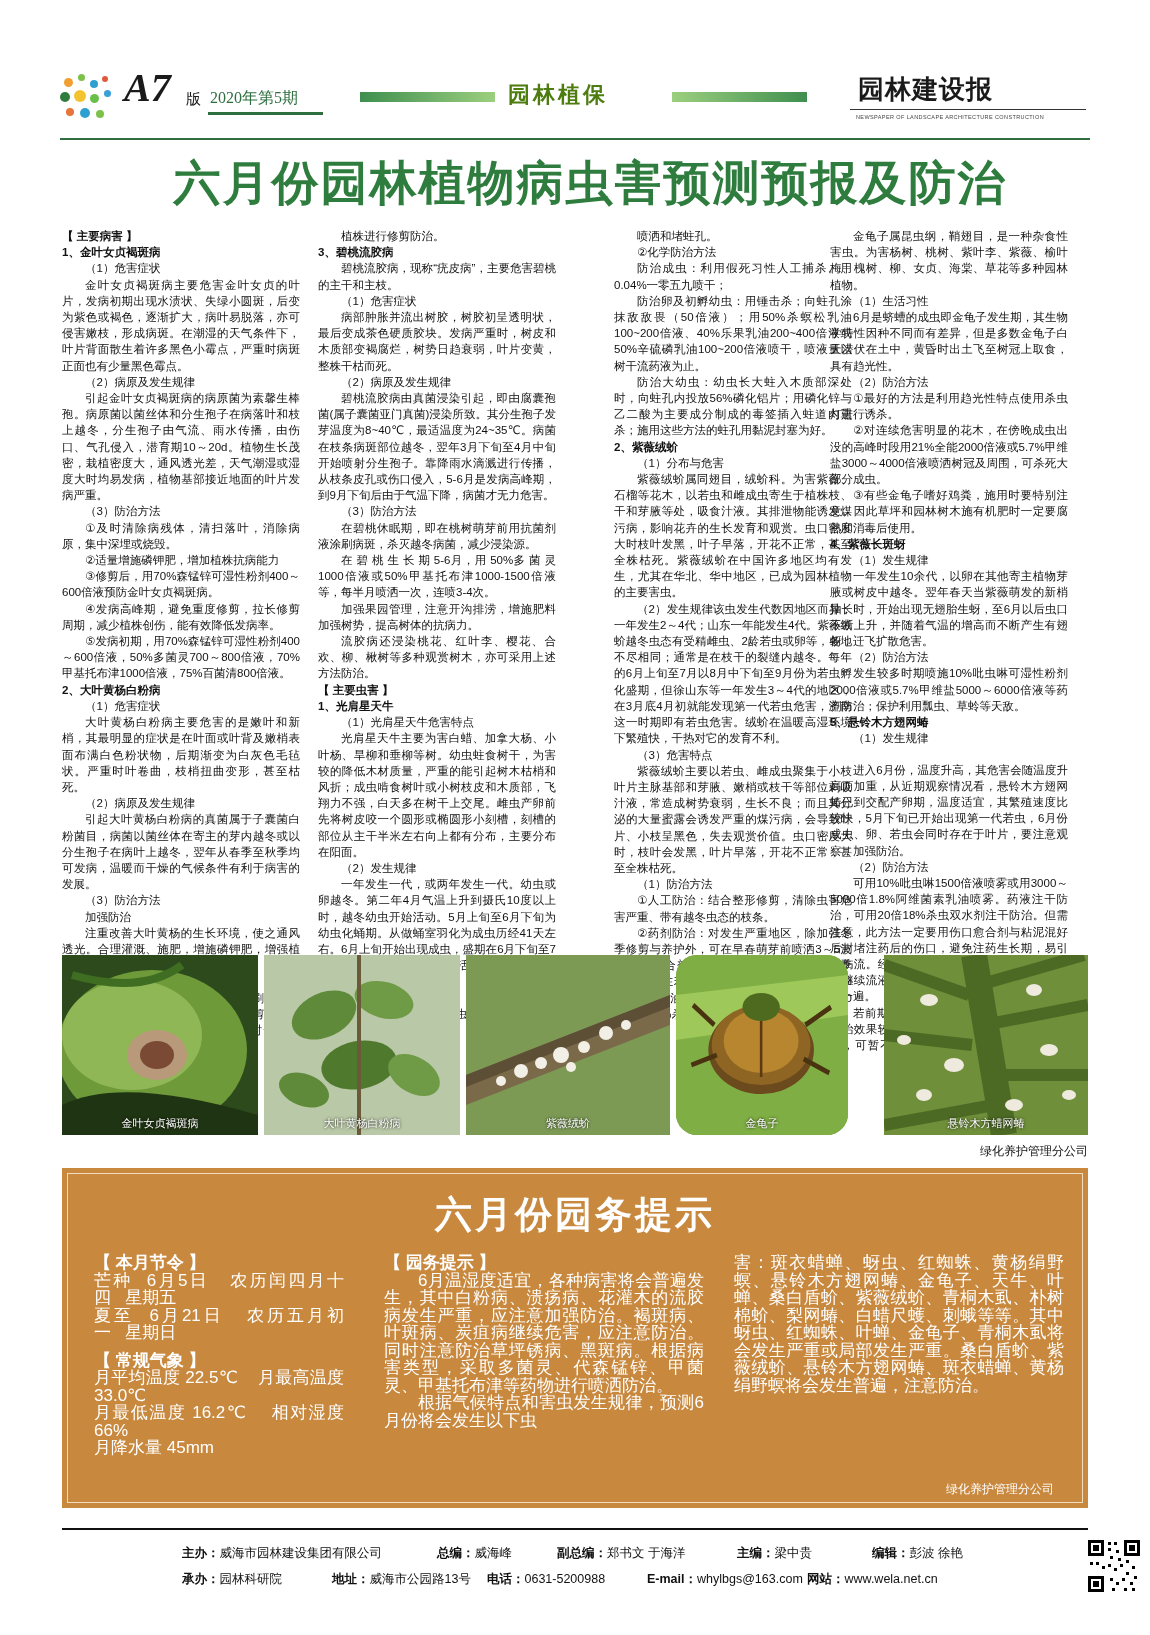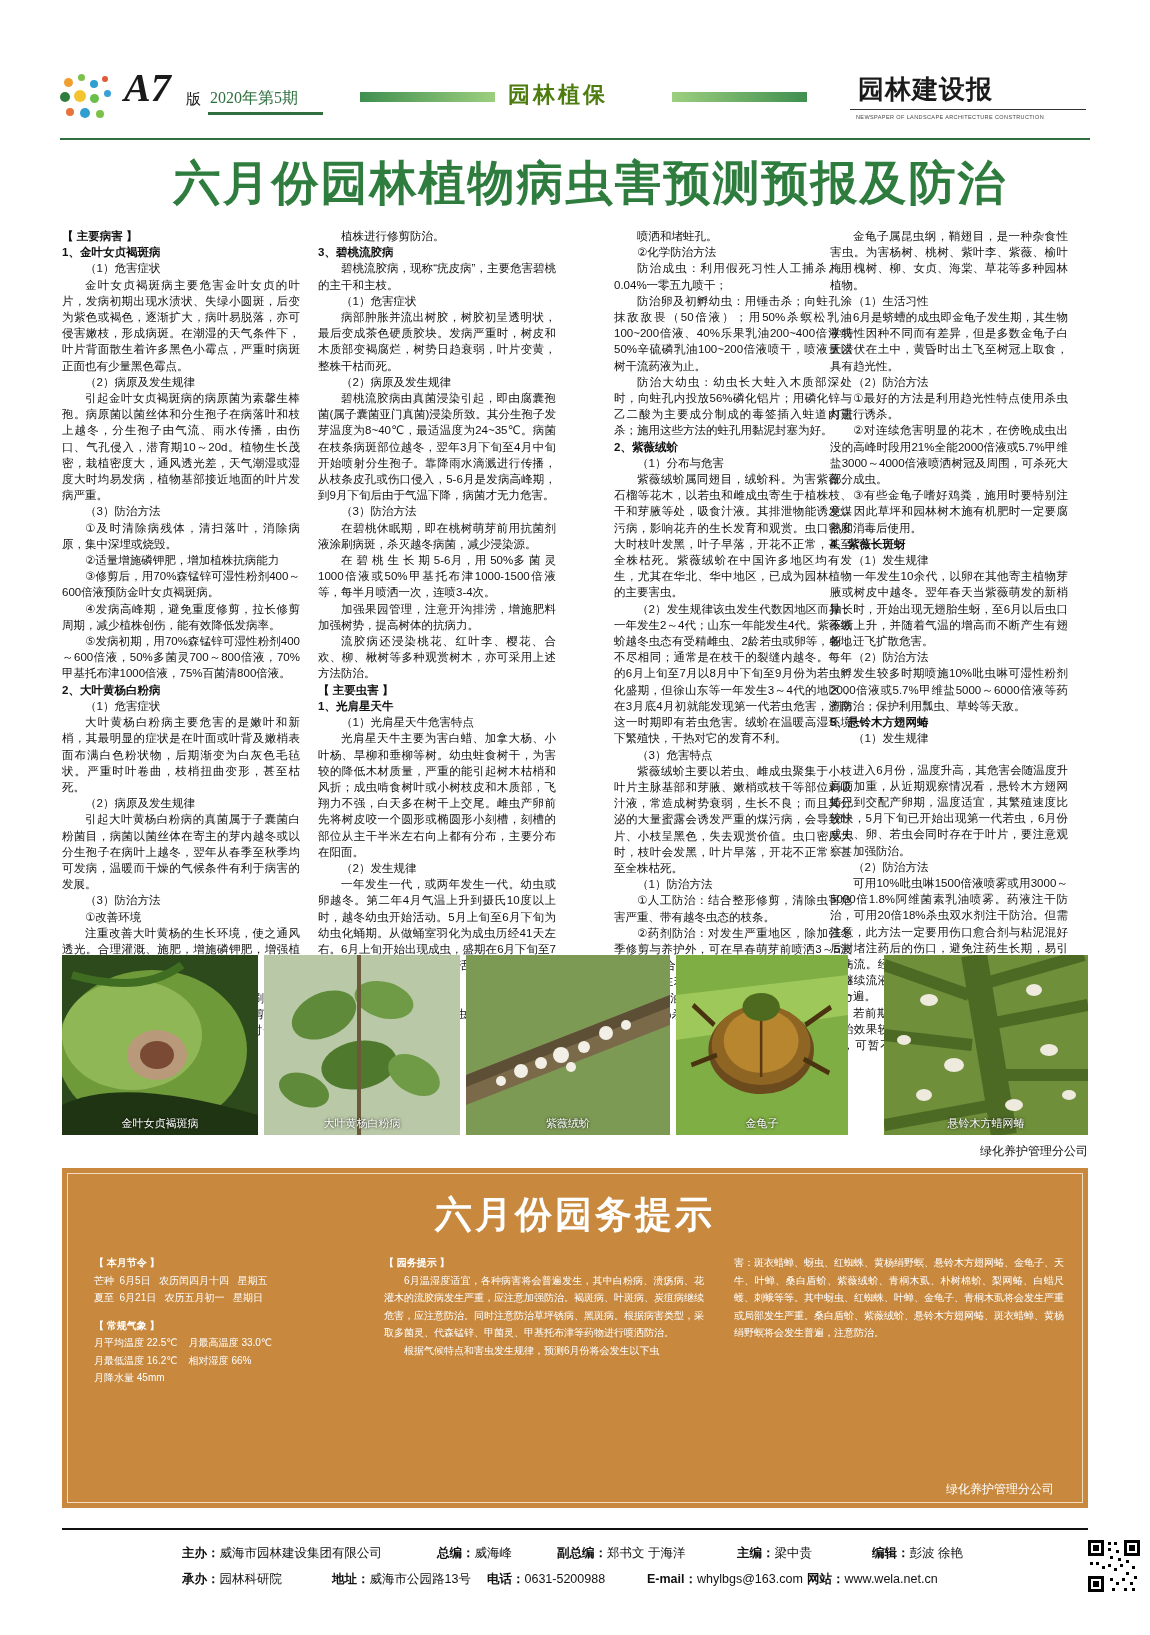--- a/index.html
+++ b/index.html
@@ -37,31 +37,31 @@
   .c2{left:512px;margin-left:40px;}
   .c3{left:768px;}
 
   
   .photos{position:absolute;left:62px;top:955px;width:1026px;height:180px;}
   .photo{position:absolute;top:0;height:180px;overflow:hidden;}
   .cap{position:absolute;bottom:4px;left:0;width:100%;text-align:center;color:#fff;font-size:11px;text-shadow:0 0 3px #000;}
   .p0{left:0;width:196px;}
   .p1{left:202px;width:196px;}
   .p2{left:404px;width:204px;}
-  .p3{left:614px;width:172px;}
+  .p3{left:614px;width:172px;border-radius:21px;}
   .p4{left:822px;width:204px;}
   .ph{width:100%;height:100%;}
   .credit1{position:absolute;right:62px;top:1143px;font-size:12px;color:#111;}
 
   
   .tipbox{position:absolute;left:62px;top:1168px;width:1026px;height:340px;background:#c8893f;}
   .tipbox .inner{position:absolute;left:5px;top:5px;right:5px;bottom:5px;border:1px solid #f2dcc0;}
   .tiptitle{position:absolute;left:0;top:22px;width:100%;text-align:center;font-size:37px;font-weight:bold;color:#ffffff;letter-spacing:3px;}
   .tipcols{position:absolute;left:22px;top:86px;right:22px;height:230px;}
-  .tcol{position:absolute;top:0;font-size:10px;line-height:17.5px;color:#fff;text-align:justify;}
+  .tcol{position:absolute;top:0;font-size:17px;line-height:17.5px;color:#fff;text-align:justify;}
   .t0{left:10px;width:250px;}
   .t1{left:300px;width:320px;}
   .t2{left:650px;width:330px;}
   .tcol .hd{font-weight:bold;}
   .credit2{position:absolute;right:34px;bottom:10px;font-size:12px;color:#fff;}
 
   
   .foot-rule{position:absolute;left:62px;top:1528px;width:1026px;height:2px;background:#111;}
   .footer{position:absolute;left:62px;top:1540px;width:1026px;font-size:12.5px;color:#111;}
   .frow{position:relative;height:26px;line-height:26px;}
@@ -119,21 +119,21 @@
         <p style="text-indent: 2em;">②适量增施磷钾肥，增加植株抗病能力</p>
         <p style="text-indent: 2em;">③修剪后，用70%森锰锌可湿性粉剂400～600倍液预防金叶女贞褐斑病。</p>
         <p style="text-indent: 2em;">④发病高峰期，避免重度修剪，拉长修剪周期，减少植株创伤，能有效降低发病率。</p>
         <p style="text-indent: 2em;">⑤发病初期，用70%森锰锌可湿性粉剂400～600倍液，50%多菌灵700～800倍液，70%甲基托布津1000倍液，75%百菌清800倍液。</p>
         <p class="h" style="text-indent: 0px;">2、大叶黄杨白粉病</p>
         <p style="text-indent: 2em;">（1）危害症状</p>
         <p style="text-indent: 2em;">大叶黄杨白粉病主要危害的是嫩叶和新梢，其最明显的症状是在叶面或叶背及嫩梢表面布满白色粉状物，后期渐变为白灰色毛毡状。严重时叶卷曲，枝梢扭曲变形，甚至枯死。</p>
         <p style="text-indent: 2em;">（2）病原及发生规律</p>
         <p style="text-indent: 2em;">引起大叶黄杨白粉病的真菌属于子囊菌白粉菌目，病菌以菌丝体在寄主的芽内越冬或以分生孢子在病叶上越冬，翌年从春季至秋季均可发病，温暖而干燥的气候条件有利于病害的发展。</p>
         <p style="text-indent: 2em;">（3）防治方法</p>
-        <p style="text-indent: 2em;">①改善环境</p>
+        <p style="text-indent: 2em;">加强防治</p>
         <p style="text-indent: 2em;">注重改善大叶黄杨的生长环境，使之通风透光。合理灌溉、施肥，增施磷钾肥，增强植株长势，苗木生长季节。</p>
         <p style="text-indent: 2em;">②人工防治</p>
         <p style="text-indent: 2em;">清除植株上白色粉状物。可先用刷子对其刷扫，再用清水加适量洗衣粉冲洗。剪除感病较重的病叶、病梢，并集中处理。对普遍感病，且株龄较老者，可结合更新复壮对</p>
       </div>
     <div class="col c1" id="col2">
         <p style="text-indent: 2em;">植株进行修剪防治。</p>
         <p class="h" style="text-indent: 0px;">3、碧桃流胶病</p>
         <p style="text-indent: 2em;">碧桃流胶病，现称“疣皮病”，主要危害碧桃的主干和主枝。</p>
         <p style="text-indent: 2em;">（1）危害症状</p>
         <p style="text-indent: 2em;">病部肿胀并流出树胶，树胶初呈透明状，最后变成茶色硬质胶块。发病严重时，树皮和木质部变褐腐烂，树势日趋衰弱，叶片变黄，整株干枯而死。</p>

